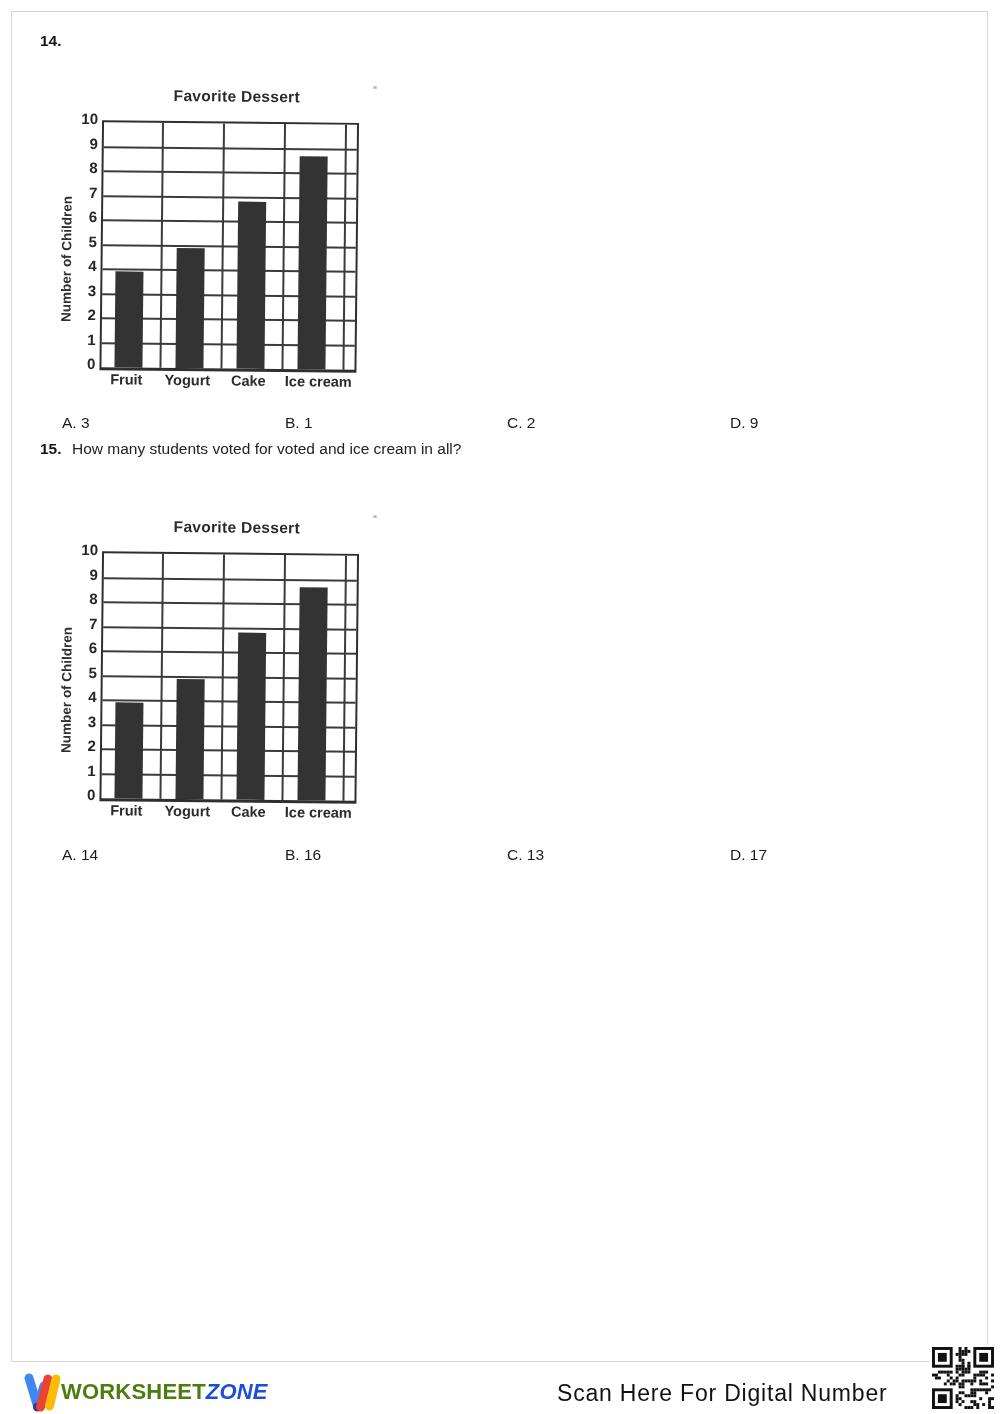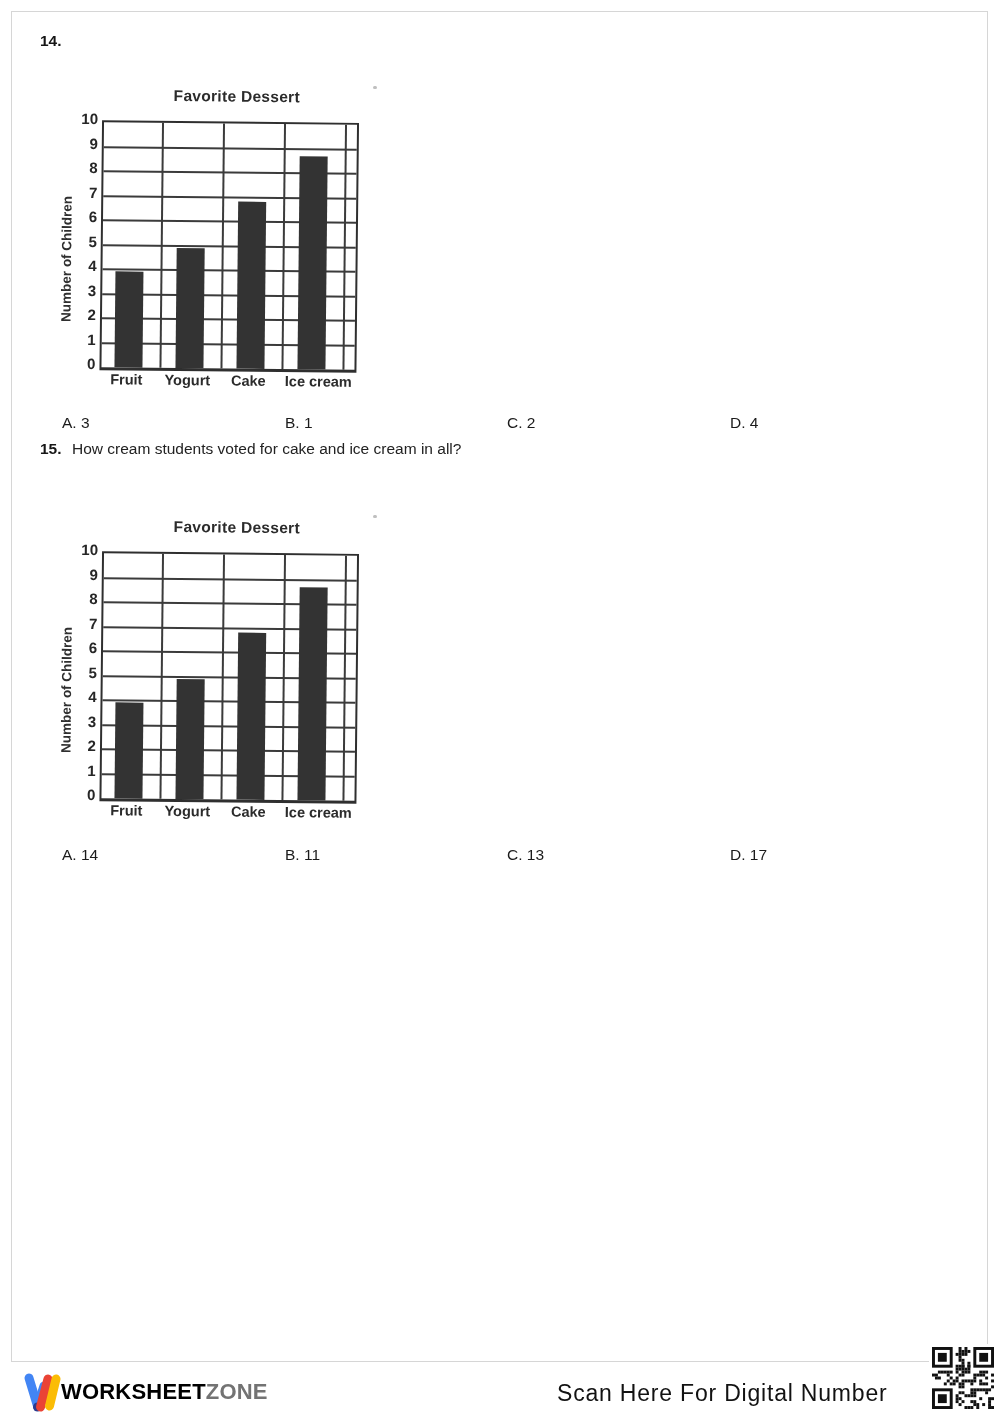--- a/index.html
+++ b/index.html
@@ -117,26 +117,26 @@
     <div class="x-tick" style="left: 166px;">Yogurt</div>
     <div class="x-tick" style="left: 227px;">Cake</div>
     <div class="x-tick" style="left: 297px;">Ice cream</div>
   </div>
 <div class="speck" style="left:373px;top:86px;"></div>
 
 <div class="options-row" id="opts14">
   <span class="opt opt-0">A. 3</span>
   <span class="opt opt-1">B. 1</span>
   <span class="opt opt-2">C. 2</span>
-  <span class="opt opt-3">D. 4</span>
+  <span class="opt opt-3">D. 9</span>
 </div>
 
 <div class="question" id="q15">
   <span class="q-num">15.</span>
-  <span class="q-text">How cream students voted for cake and ice cream in all?</span>
+  <span class="q-text">How many students voted for voted and ice cream in all?</span>
 </div>
 
 <div class="chart" id="chart2">
   <div class="chart-title">Favorite Dessert</div>
   <div class="chart-ylabel">Number of Children</div>
   <div class="plot">
       <div class="gridline-h" style="top: 219.5px;"></div>
       <div class="gridline-h" style="top: 195px;"></div>
       <div class="gridline-h" style="top: 170.5px;"></div>
       <div class="gridline-h" style="top: 146px;"></div>
@@ -167,34 +167,34 @@
     <div class="y-tick" style="top: 25px;">10</div>
     <div class="x-tick" style="left: 105px;">Fruit</div>
     <div class="x-tick" style="left: 166px;">Yogurt</div>
     <div class="x-tick" style="left: 227px;">Cake</div>
     <div class="x-tick" style="left: 297px;">Ice cream</div>
   </div>
 <div class="speck" style="left:373px;top:515px;"></div>
 
 <div class="options-row" id="opts15">
   <span class="opt opt-0">A. 14</span>
-  <span class="opt opt-1">B. 11</span>
+  <span class="opt opt-1">B. 16</span>
   <span class="opt opt-2">C. 13</span>
   <span class="opt opt-3">D. 17</span>
 </div>
 
 <svg class="footer-logo-icon" width="38" height="42" viewBox="0 0 38 42">
   <line x1="6" y1="7" x2="14.5" y2="35" stroke="#4285F4" stroke-width="9" stroke-linecap="round"></line>
   <line x1="14.5" y1="35" x2="21" y2="15" stroke="#4285F4" stroke-width="9" stroke-linecap="round"></line>
   <circle cx="14.5" cy="36" r="4.5" fill="#2A3B8F"></circle>
   <line x1="25" y1="8" x2="17.5" y2="36" stroke="#EA4335" stroke-width="9" stroke-linecap="round"></line>
   <line x1="26.5" y1="35" x2="33" y2="8" stroke="#FBBC05" stroke-width="9" stroke-linecap="round"></line>
 </svg>
 <div class="footer-logo-text">
-  <span style="color:#000000;">WORKSHEET</span><span style="color:#737373;">ZONE</span>
+  <span style="color:#4d7c0f;">WORKSHEET</span><span style="color:#1d4ed8;font-style:italic;">ZONE</span>
 </div>
 <div class="scan-text">Scan Here For Digital Number</div>
 <div class="qr-box">
   <svg id="qr-svg" width="62" height="62" viewBox="0 0 63 63">
       <rect x="27" y="0" width="3" height="3" fill="#111"></rect>
       <rect x="33" y="0" width="3" height="3" fill="#111"></rect>
       <rect x="27" y="3" width="3" height="3" fill="#111"></rect>
       <rect x="30" y="3" width="3" height="3" fill="#111"></rect>
       <rect x="33" y="3" width="3" height="3" fill="#111"></rect>
       <rect x="36" y="3" width="3" height="3" fill="#111"></rect>

